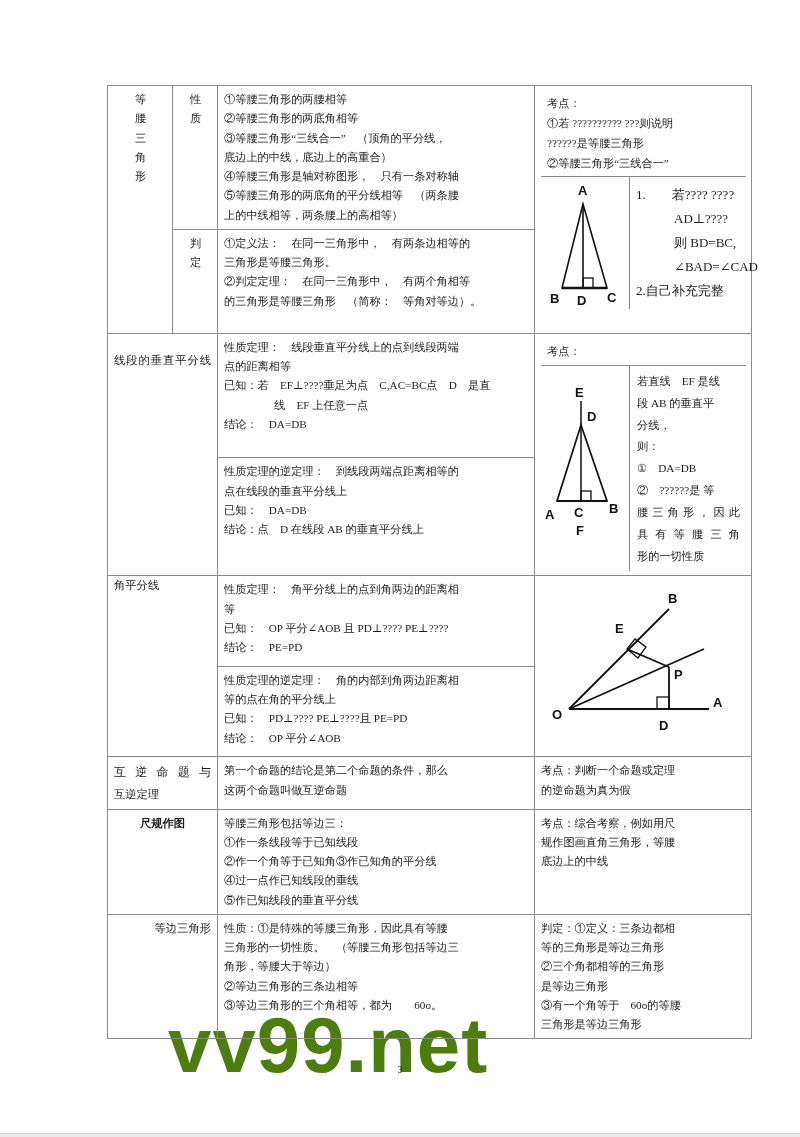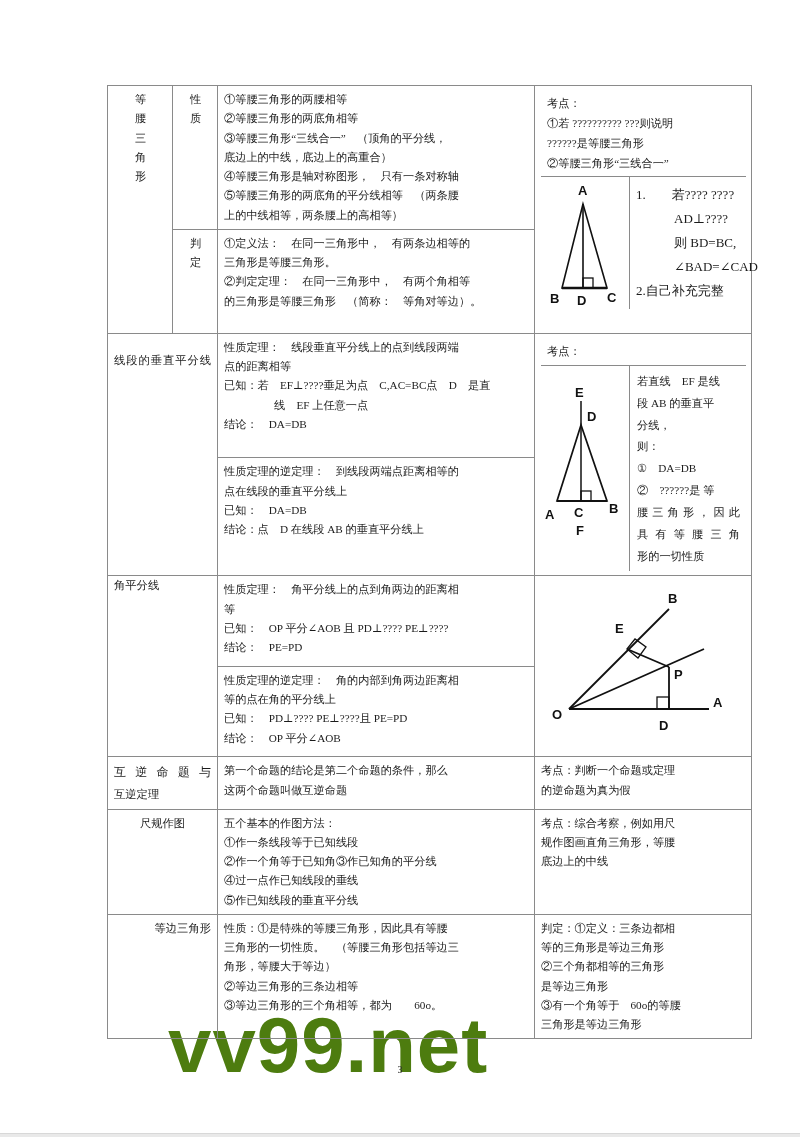--- a/index.html
+++ b/index.html
@@ -249,25 +249,25 @@
         <span class="line">第一个命题的结论是第二个命题的条件，那么</span>
         <span class="line">这两个命题叫做互逆命题</span>
       </td>
       <td class="c-right rcell">
         <span class="line">考点：判断一个命题或定理</span>
         <span class="line">的逆命题为真为假</span>
       </td>
     </tr>
 
     <tr>
-      <td class="c-label vmid" colspan="2" style="padding:4px 6px;text-align:center;">
+      <td class="c-label vmid" colspan="2" style="padding:4px 6px;text-align:center;font-weight:bold;">
         <div style="font-size:11.3px;">尺规作图</div>
       </td>
       <td class="c-mid">
-        <span class="line">五个基本的作图方法：</span>
+        <span class="line">等腰三角形包括等边三：</span>
         <span class="line">①作一条线段等于已知线段</span>
         <span class="line">②作一个角等于已知角③作已知角的平分线</span>
         <span class="line">④过一点作已知线段的垂线</span>
         <span class="line">⑤作已知线段的垂直平分线</span>
       </td>
       <td class="c-right rcell">
         <span class="line">考点：综合考察，例如用尺</span>
         <span class="line">规作图画直角三角形，等腰</span>
         <span class="line">底边上的中线</span>
       </td>

